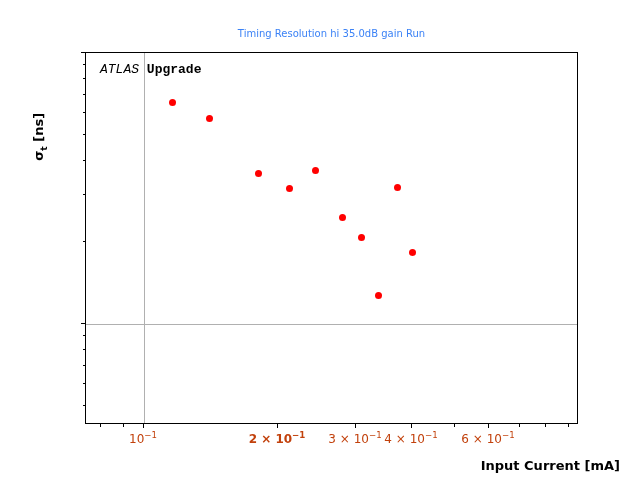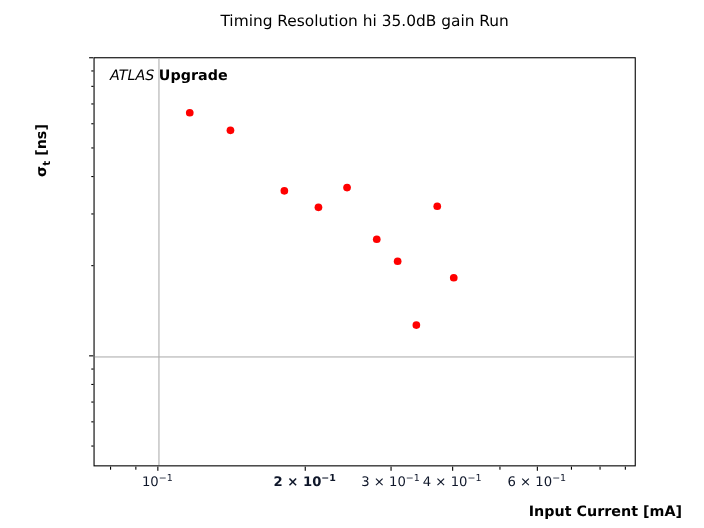--- a/index.html
+++ b/index.html
@@ -21,25 +21,25 @@
     left: 0; top: 0;
     width: 640px;
     height: 480px;
     background: #ffffff;
   }
 
   
   #chart-title {
     position: absolute;
     left: 85px;
-    top: 12px;
+    top: 28px;
     width: 493px;
     text-align: center;
-    font-size: 14px;
-    color: #000000;
+    font-size: 10px;
+    color: #3b82f6;
     white-space: nowrap;
   }
 
   
   #plot-area {
     position: absolute;
     left: 85px;
     top: 52px;
     width: 493px;
     height: 372px;
@@ -102,21 +102,21 @@
     position: absolute;
     top: 424px;
     width: 1px;
     height: 2.5px;
     background: #000000;
   }
   .xtick-label {
     position: absolute;
     top: 430px;
     font-size: 12px;
-    color: #0f172a;
+    color: #c2410c;
     white-space: nowrap;
     transform: translateX(-50%);
   }
 
   
   #ylabel {
     position: absolute;
     left: -10px;
     top: 128px;
     width: 100px;
@@ -141,21 +141,21 @@
   }
 
   
   #annotation {
     position: absolute;
     left: 100px;
     top: 62px;
     line-height: 15px;
     white-space: nowrap;
   }
-  #annotation .line1 { font-size: 13px; }
+  #annotation .line1 { font-size: 13px; font-family: Liberation Mono, monospace; }
   #annotation .atlas-word {
     font-style: italic;
     font-weight: normal;
   }
   #annotation .upgrade-word {
     font-weight: bold;
   }
   #annotation .line2,
   #annotation .line3 {
     font-size: 13px;

